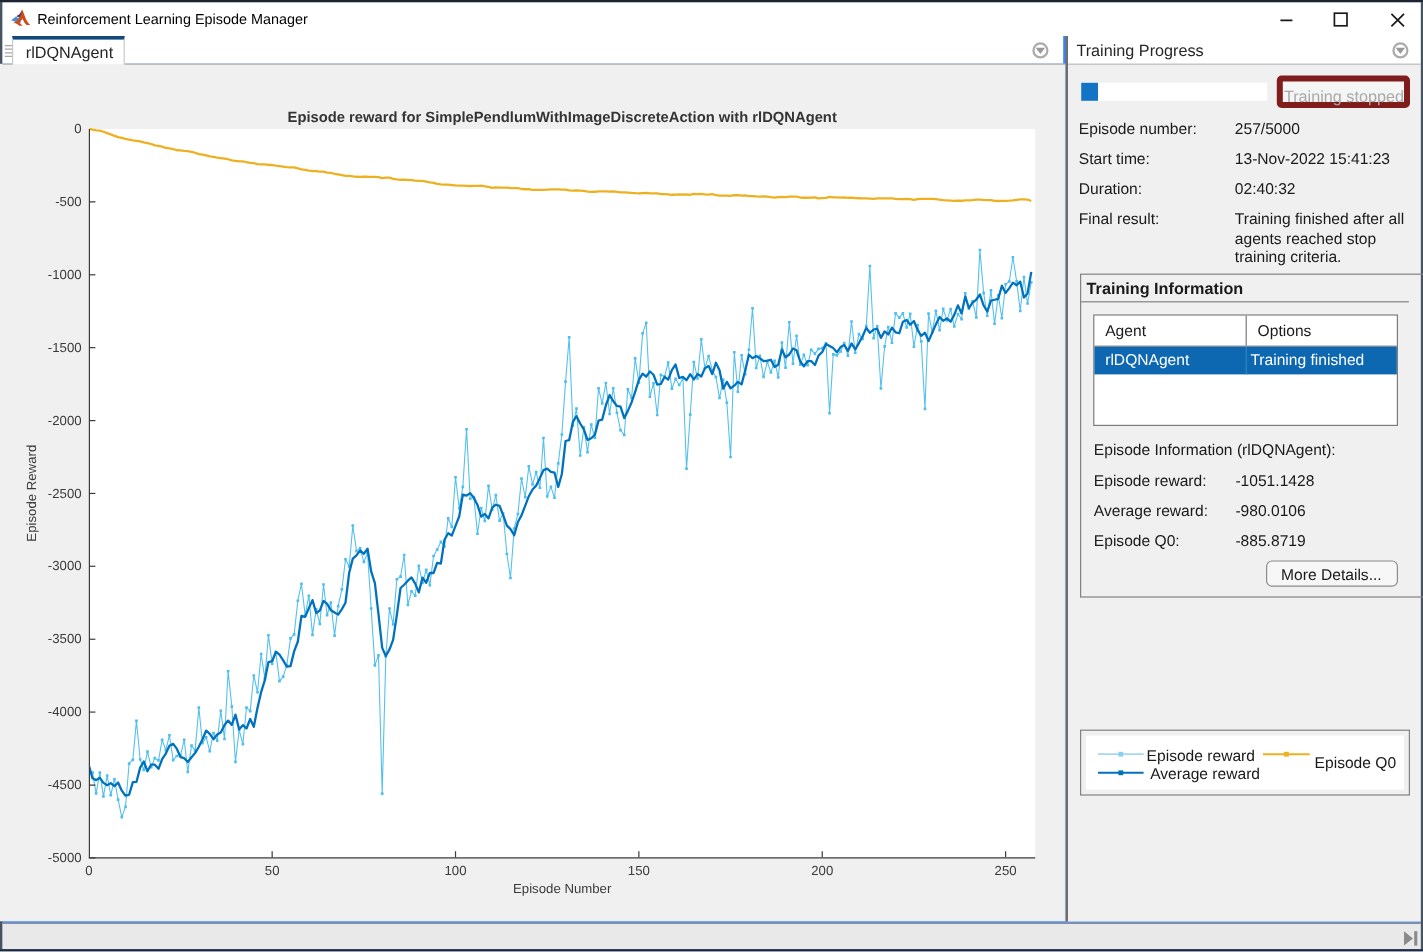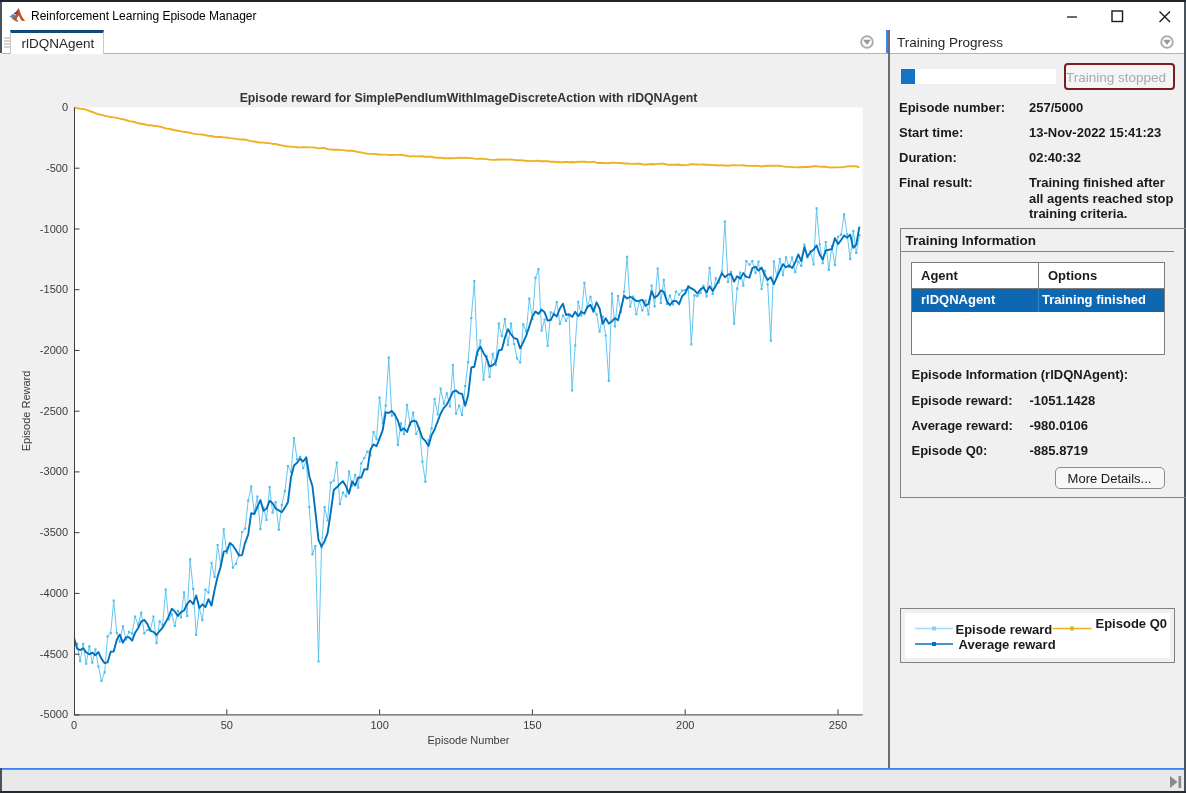--- a/index.html
+++ b/index.html
@@ -1,20 +1,20 @@
 <!DOCTYPE html>
 <html><head><meta charset="utf-8"><style>
 * { margin:0; padding:0; box-sizing:border-box; }
 html,body { width:1186px; height:793px; overflow:hidden; font-family:"Liberation Sans",sans-serif; }
 #win { position:relative; width:1186px; height:793px; background:#3b82f6; }
 .tk, .lab { font-size:11px; fill:#3b3b3b; font-family:"Liberation Sans",sans-serif; }
 .ttl { font-size:12.3px; font-weight:bold; fill:#343434; font-family:"Liberation Sans",sans-serif; }
 .ax { stroke:#3b3b3b; stroke-width:1; }
-.rlab { position:absolute; font-size:13px; color:#1a1a1a; white-space:nowrap;font-weight:bold; }
-.bold { font-weight:bold; }
+.rlab { position:absolute; font-size:13px; color:#1a1a1a; white-space:nowrap; }
+.bold { font-weight:normal; }
 </style></head><body>
 <div id="win">
   <div style="position:absolute;left:0;top:0;width:1186px;height:2px;background:#20252d"></div>
   <div style="position:absolute;left:0;top:2px;width:2px;height:789px;background:#4a525a"></div>
   <div style="position:absolute;left:1184px;top:2px;width:2px;height:789px;background:#4a525a"></div>
 
   <div style="position:absolute;left:2px;top:2px;width:1182px;height:28px;background:#fff">
     <svg width="18" height="17" style="position:absolute;left:7px;top:5px" viewBox="0 0 18 17">
       <path d="M0.3 9.8 L4.3 6.8 L6.3 8.3 L8.6 5.6 L8.0 12.6 Z" fill="#4a8fd2"></path>
       <path d="M4.5 6.6 L7.2 4.8 L9.3 1.6 L10.4 3.9 L7.2 7.5 Z" fill="#50385f"></path>
@@ -104,21 +104,21 @@
   <svg width="16" height="16" style="position:absolute;left:1159px;top:34px">
 <circle cx="8" cy="8" r="5.8" fill="none" stroke="#acacac" stroke-width="1.9"></circle>
 <path d="M4.1 5.7h7.8L8 11.1z" fill="#999999"></path>
     </svg>
   <div style="position:absolute;left:888px;top:54px;width:296px;height:714px;background:#f0f0f0">
 
     <div style="position:absolute;left:13px;top:15px;width:155px;height:15px;background:#fff">
         <div style="width:14px;height:15px;background:#1374c5"></div>
       </div>
 
-    <div style="position:absolute;left:176px;top:9px;width:111px;height:27px;background:#f5f5f5;border:2px solid #7f1d1d;border-radius:4px;color:#a9a9a9;font-size:13.5px;text-align:left;padding-top:5px">Training stopped</div>
+    <div style="position:absolute;left:176px;top:9px;width:111px;height:27px;background:#f5f5f5;border:5px solid #7f1d1d;border-radius:4px;color:#a9a9a9;font-size:13.5px;text-align:right;padding-top:5px">Training stopped</div>
     <div class="rlab" style="left:11px;top:46px">Episode number:</div>
       <div class="rlab" style="left:141px;top:46px">257/5000</div>
     <div class="rlab" style="left:11px;top:71px">Start time:</div>
       <div class="rlab" style="left:141px;top:71px">13-Nov-2022 15:41:23</div>
     <div class="rlab" style="left:11px;top:96px">Duration:</div>
       <div class="rlab" style="left:141px;top:96px">02:40:32</div>
     <div class="rlab" style="left:11px;top:121px">Final result:</div>
     <div class="rlab" style="left:141px;top:121px;white-space:normal;width:146px;line-height:15.5px">Training finished after all agents reached stop training criteria.</div>
 
     <div style="position:absolute;left:11.5px;top:174px;width:305px;height:270px;border:1px solid #828282">
@@ -151,21 +151,21 @@
       <div style="position:absolute;left:4px;top:4px;width:265.5px;height:45px;background:#fff"></div>
       <svg width="267" height="47" style="position:absolute;left:4px;top:4px">
         <line x1="10" y1="15.5" x2="48" y2="15.5" stroke="#a6d8f5" stroke-width="1.4"></line>
         <rect x="27" y="13.5" width="4" height="4" fill="#8ecdf2"></rect>
         <line x1="147.5" y1="15.5" x2="186.5" y2="15.5" stroke="#EDB120" stroke-width="1.6"></line>
         <rect x="165" y="13.5" width="4" height="4" fill="#EDB120"></rect>
         <line x1="10" y1="31" x2="48" y2="31" stroke="#0072BD" stroke-width="1.6"></line>
         <rect x="27" y="29" width="4" height="4" fill="#0072BD"></rect>
       </svg>
       <div class="rlab" style="left:55px;top:12.5px">Episode reward</div>
-      <div class="rlab" style="left:195px;top:7px">Episode Q0</div>
+      <div class="rlab" style="left:195px;top:19px">Episode Q0</div>
       <div class="rlab" style="left:58px;top:27.5px">Average reward</div>
     </div>
   </div>
 
   <div style="position:absolute;left:2px;top:768.5px;width:1182px;height:22.5px;background:#e9e9e9;border-top:1px solid #8c8c8c"></div>
   <svg width="16" height="14" style="position:absolute;left:1168px;top:775px">
       <path d="M2 1 L9.5 7 L2 13 Z" fill="#8a8a8a"></path>
       <rect x="10.5" y="1" width="2.6" height="12" fill="#8a8a8a"></rect>
     </svg>
   <div style="position:absolute;left:0;top:791px;width:1186px;height:2px;background:#262b33"></div>

